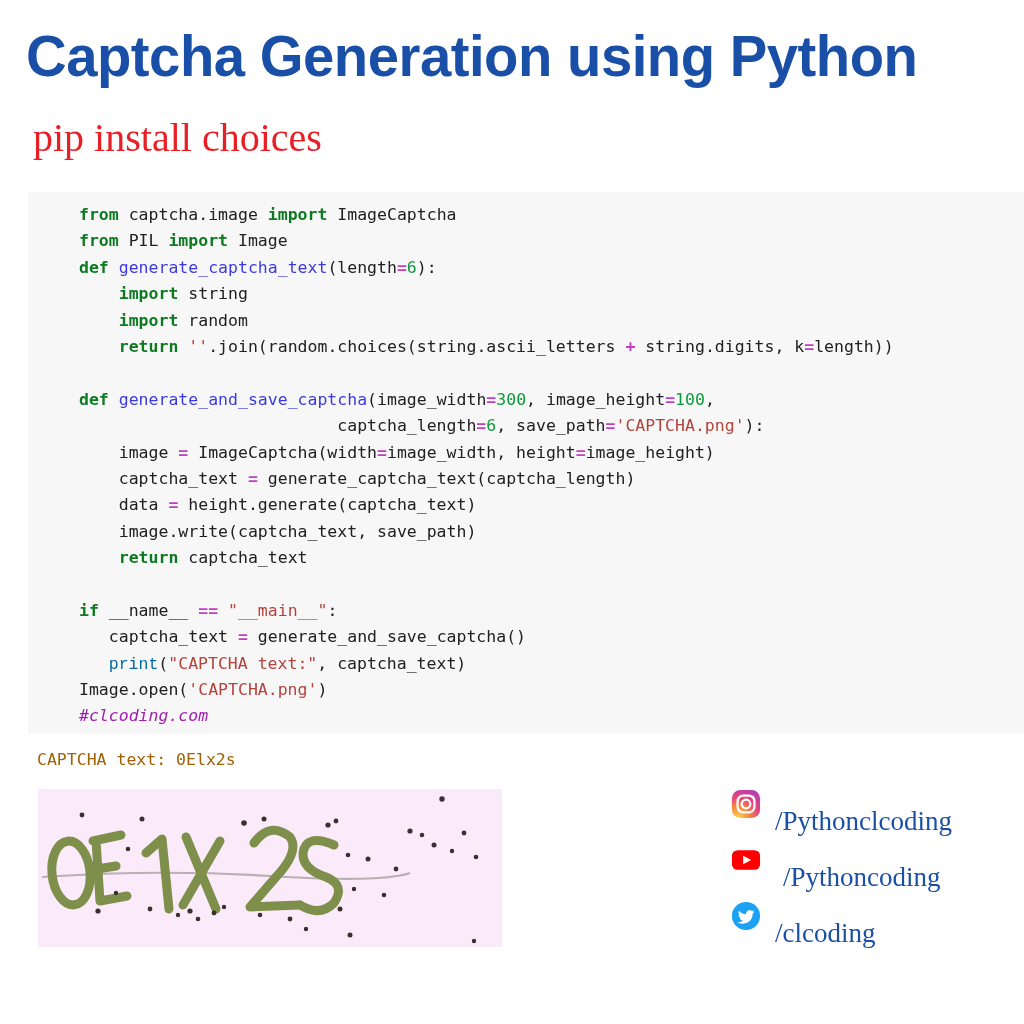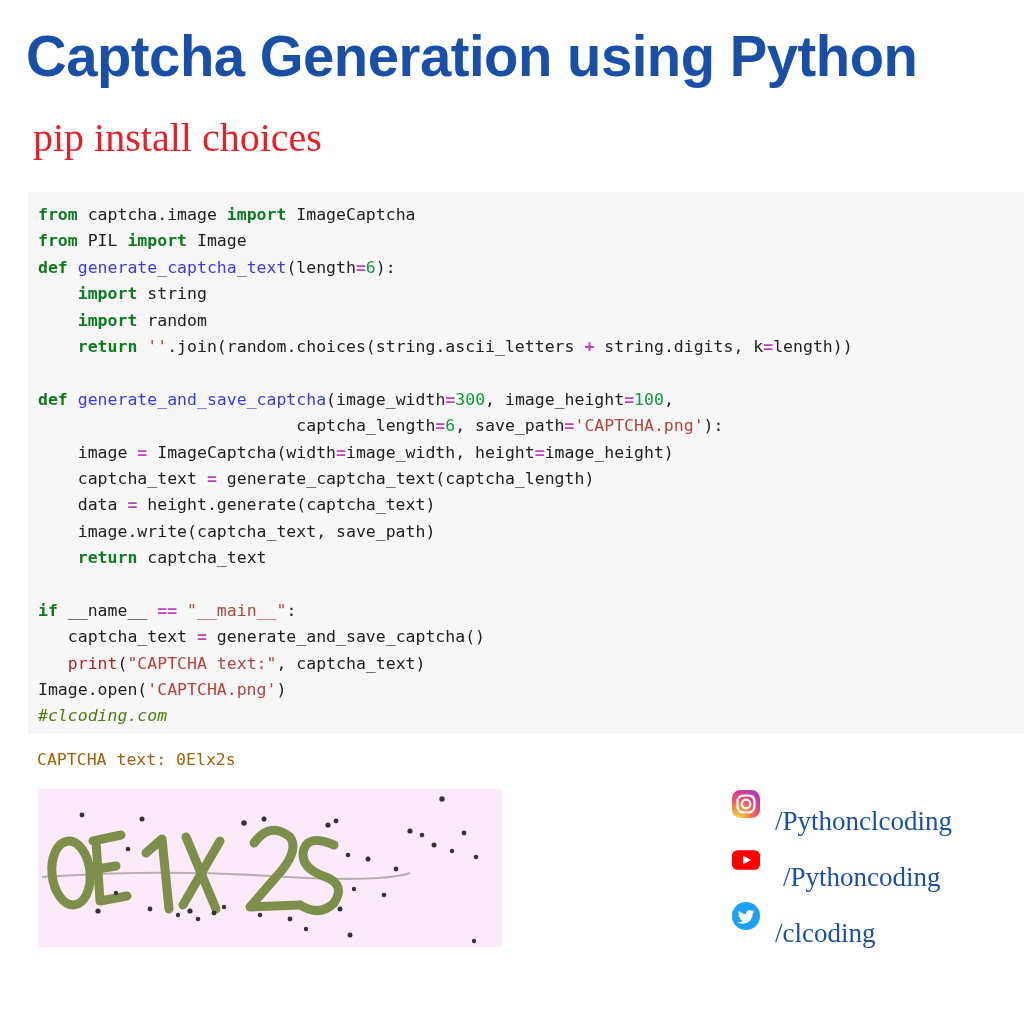--- a/index.html
+++ b/index.html
@@ -46,28 +46,29 @@
     padding: 10px 0 0 10px;
     overflow: hidden;
   }
   .code-line {
     font-family: "DejaVu Sans Mono", "Liberation Mono", monospace;
     font-size: 16.5px;
     line-height: 26.4px;
     white-space: pre;
     color: #202020;
     height: 26.4px;
+    margin-left: 41px;
   }
   .kw   { color: #0d7a22; font-weight: 700; }   
   .fn   { color: #3a3ae0; }                      
   .num  { color: #0d9a3a; }                      
   .op   { color: #c040c0; font-weight: 700; }    
   .str  { color: #b4433c; }                      
-  .bi   { color: #b91c1c; }                      
-  .cmt  { color: #4d7c0f; font-style: italic; }  
+  .bi   { color: #0369a1; font-family: Liberation Mono, monospace; }                      
+  .cmt  { color: #a21caf; font-style: italic; }  
 
   
   #console-output {
     position: absolute;
     left: 37px; top: 750px;
     font-family: "DejaVu Sans Mono", "Liberation Mono", monospace;
     font-size: 16.5px;
     color: #a16207;
     white-space: pre;
   }

